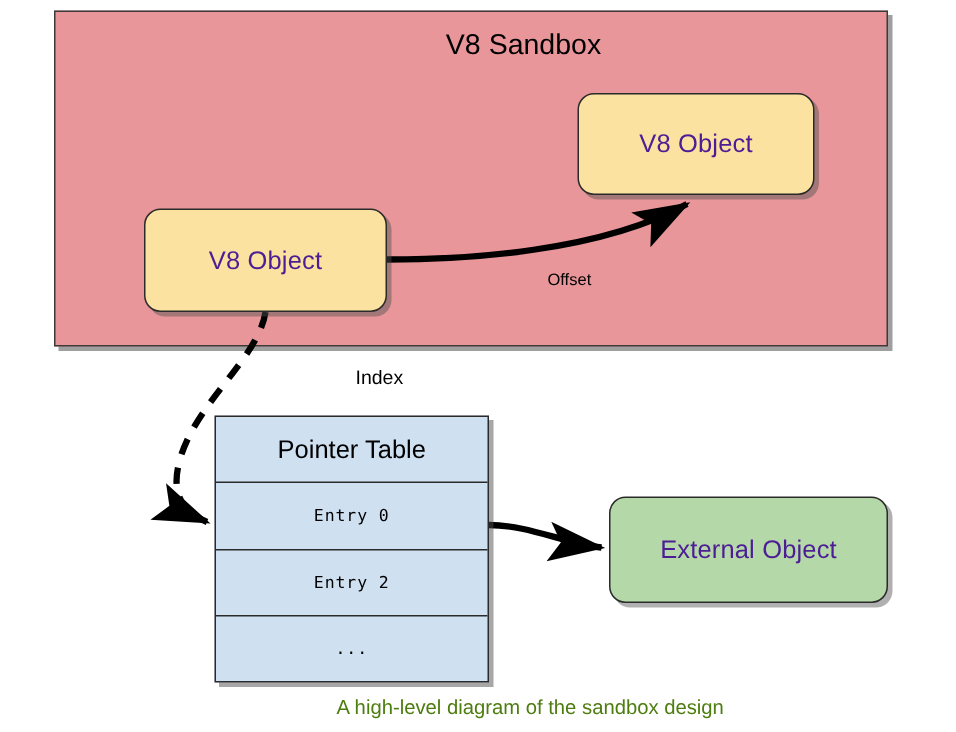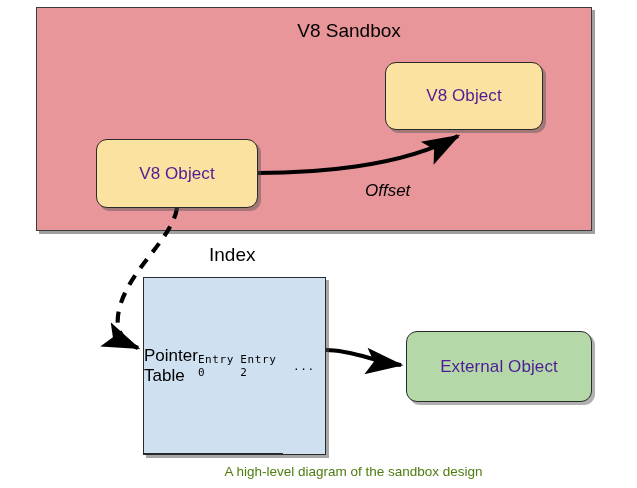--- a/index.html
+++ b/index.html
@@ -81,34 +81,34 @@
     border: 1.4px solid #2a2a2a;
     border-radius: 11px;
     box-shadow: 3px 3px 0 rgba(80,80,80,0.45);
   }
   #pointer-table {
     left: 143px; top: 277px; width: 183px; height: 178px;
     background: #cfe0f0;
     border: 1.4px solid #2a2a2a;
     box-shadow: 3px 3px 0 rgba(80,80,80,0.5);
     display: flex;
-    flex-direction: row;
+    flex-direction: column;
   }
   .table-row {
     flex: 1 1 0;
     display: flex;
     align-items: center;
     justify-content: center;
     border-bottom: 1.4px solid #2a2a2a;
     box-sizing: border-box;
   }
   .table-row:last-child { border-bottom: none; }
   #row-header { font-size: 17px; }
-  #offset-label { left: 330px; top: 181px; font-size: 17px; font-style: italic; }
-  #index-label  { left: 174px; top: 244px; font-size: 19px; }
+  #offset-label { left: 330px; top: 181px; font-size: 11px; }
+  #index-label  { left: 202px; top: 244px; font-size: 13px; }
   #caption {
     left: 0px;
     top: 464px;
     width: 637px;
     text-align: center;
     font-size: 13.5px;
     color: #4d7c0f;
   }
 </style>
 </head>

